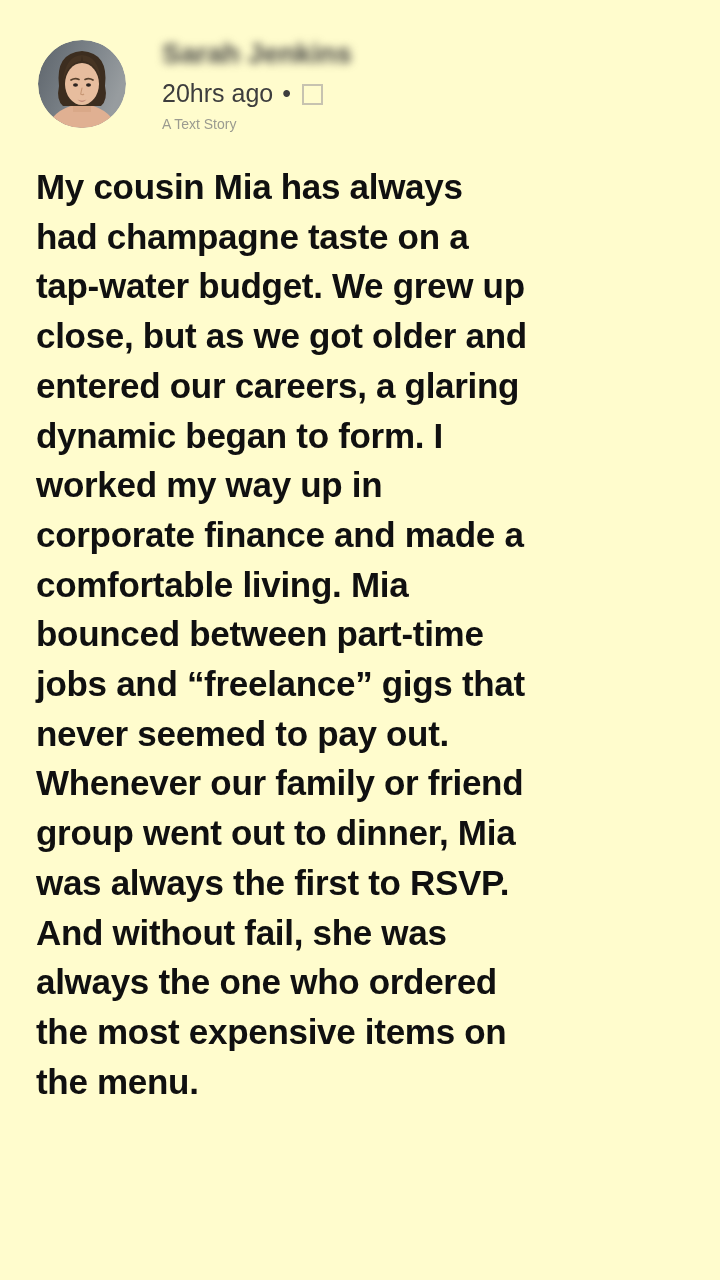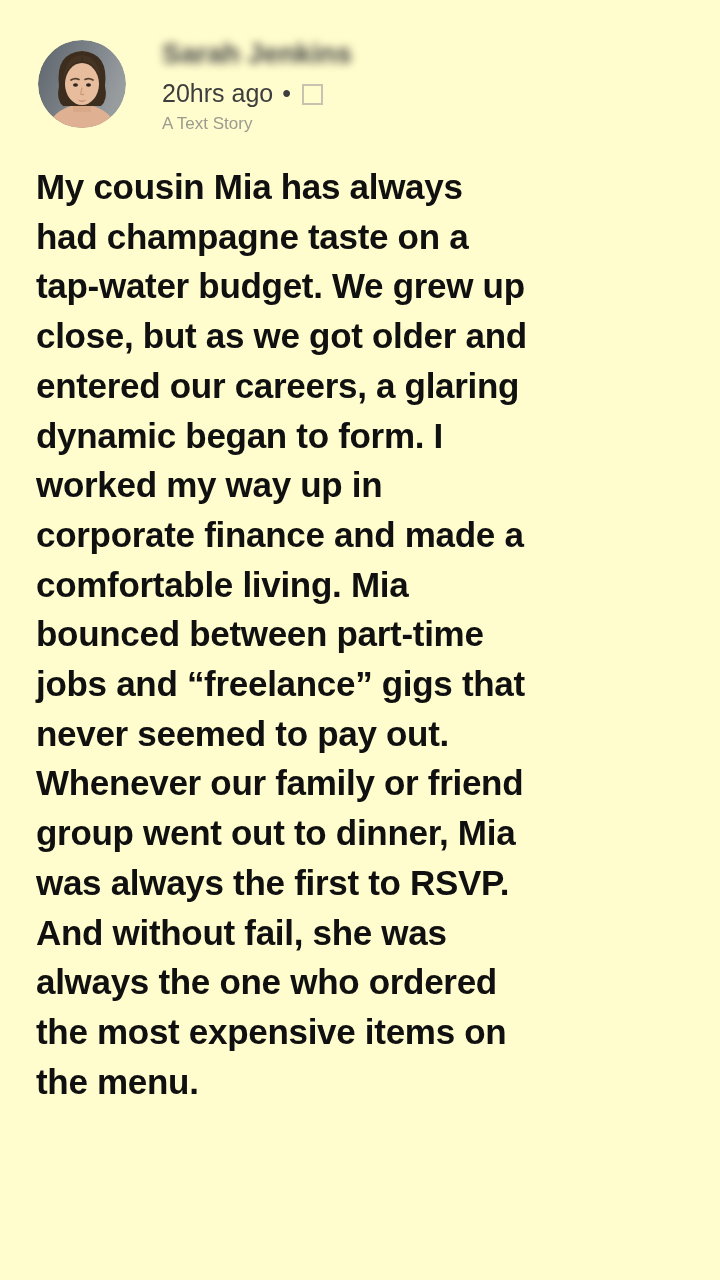--- a/index.html
+++ b/index.html
@@ -63,21 +63,21 @@
   .tofu-box {
     display: inline-block;
     width: 17px;
     height: 17px;
     border: 2px solid #C7C3B0;
     margin-left: 2px;
     margin-top: 2px;
   }
   .subtitle {
     margin-top: 4px;
-    font-size: 17px;
+    font-size: 14px;
     line-height: 24px;
     color: #9B9B90;
     white-space: nowrap;
   }
   
   .story-body {
     position: absolute;
     left: 36px;
     top: 162px;
     width: 662px;

